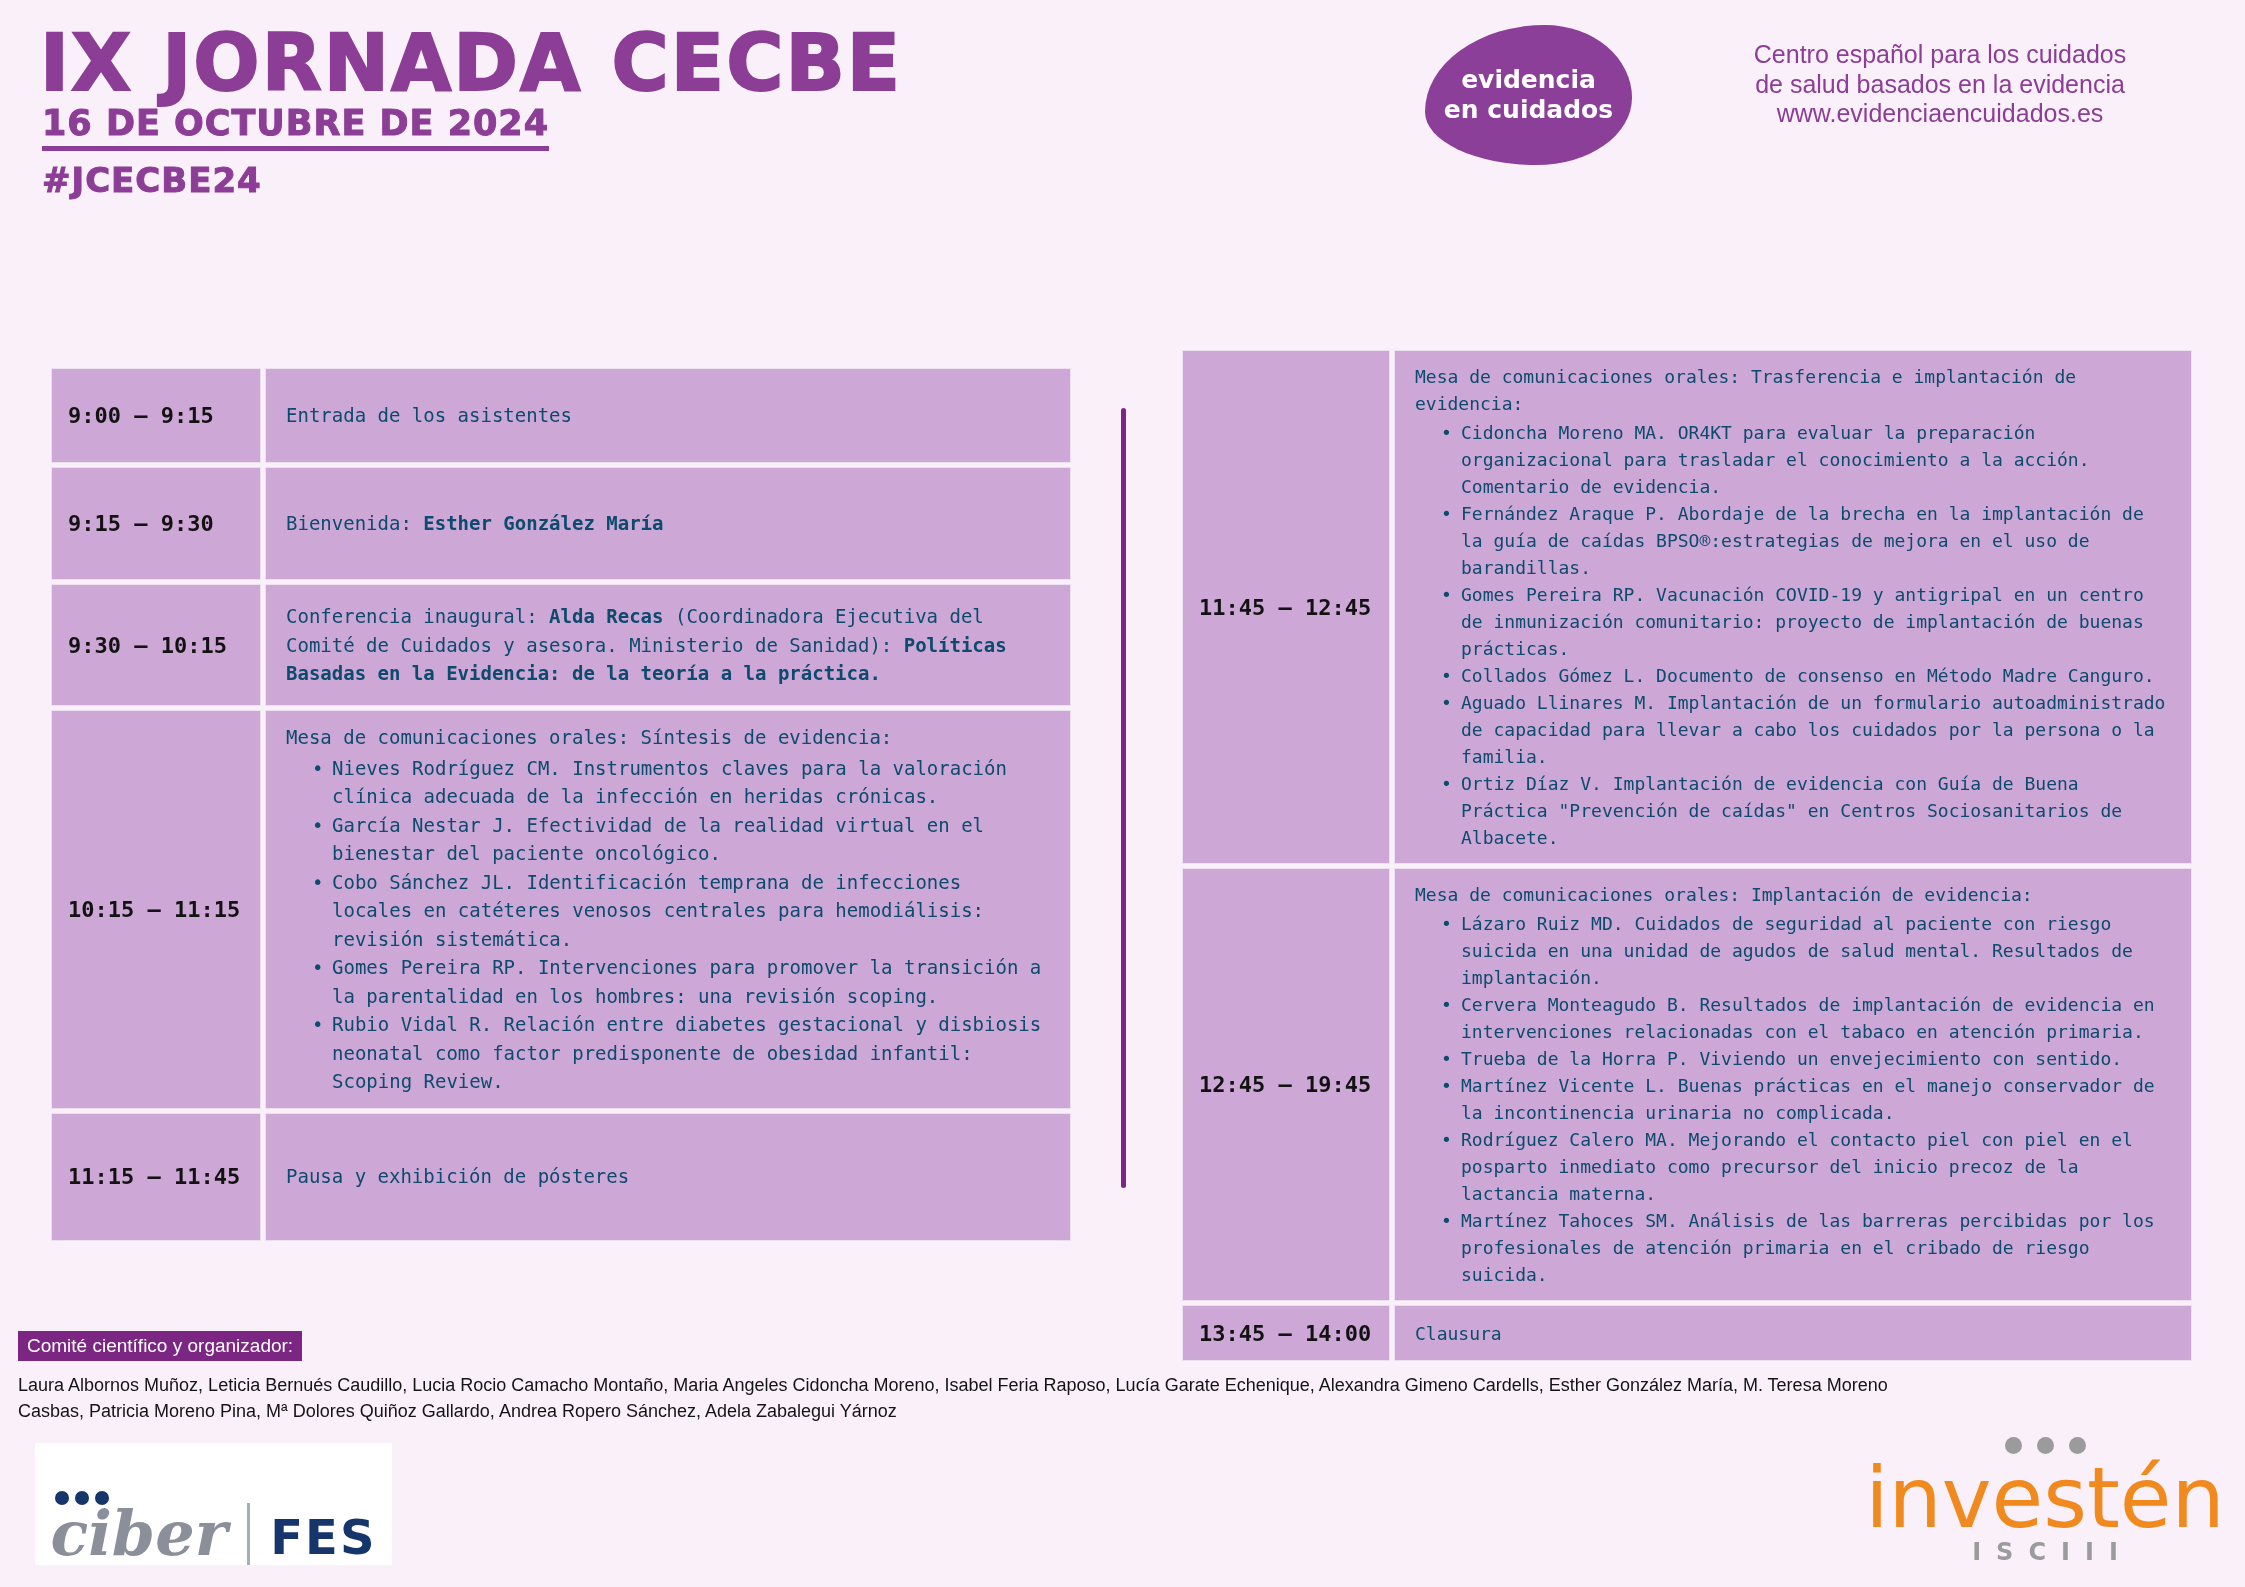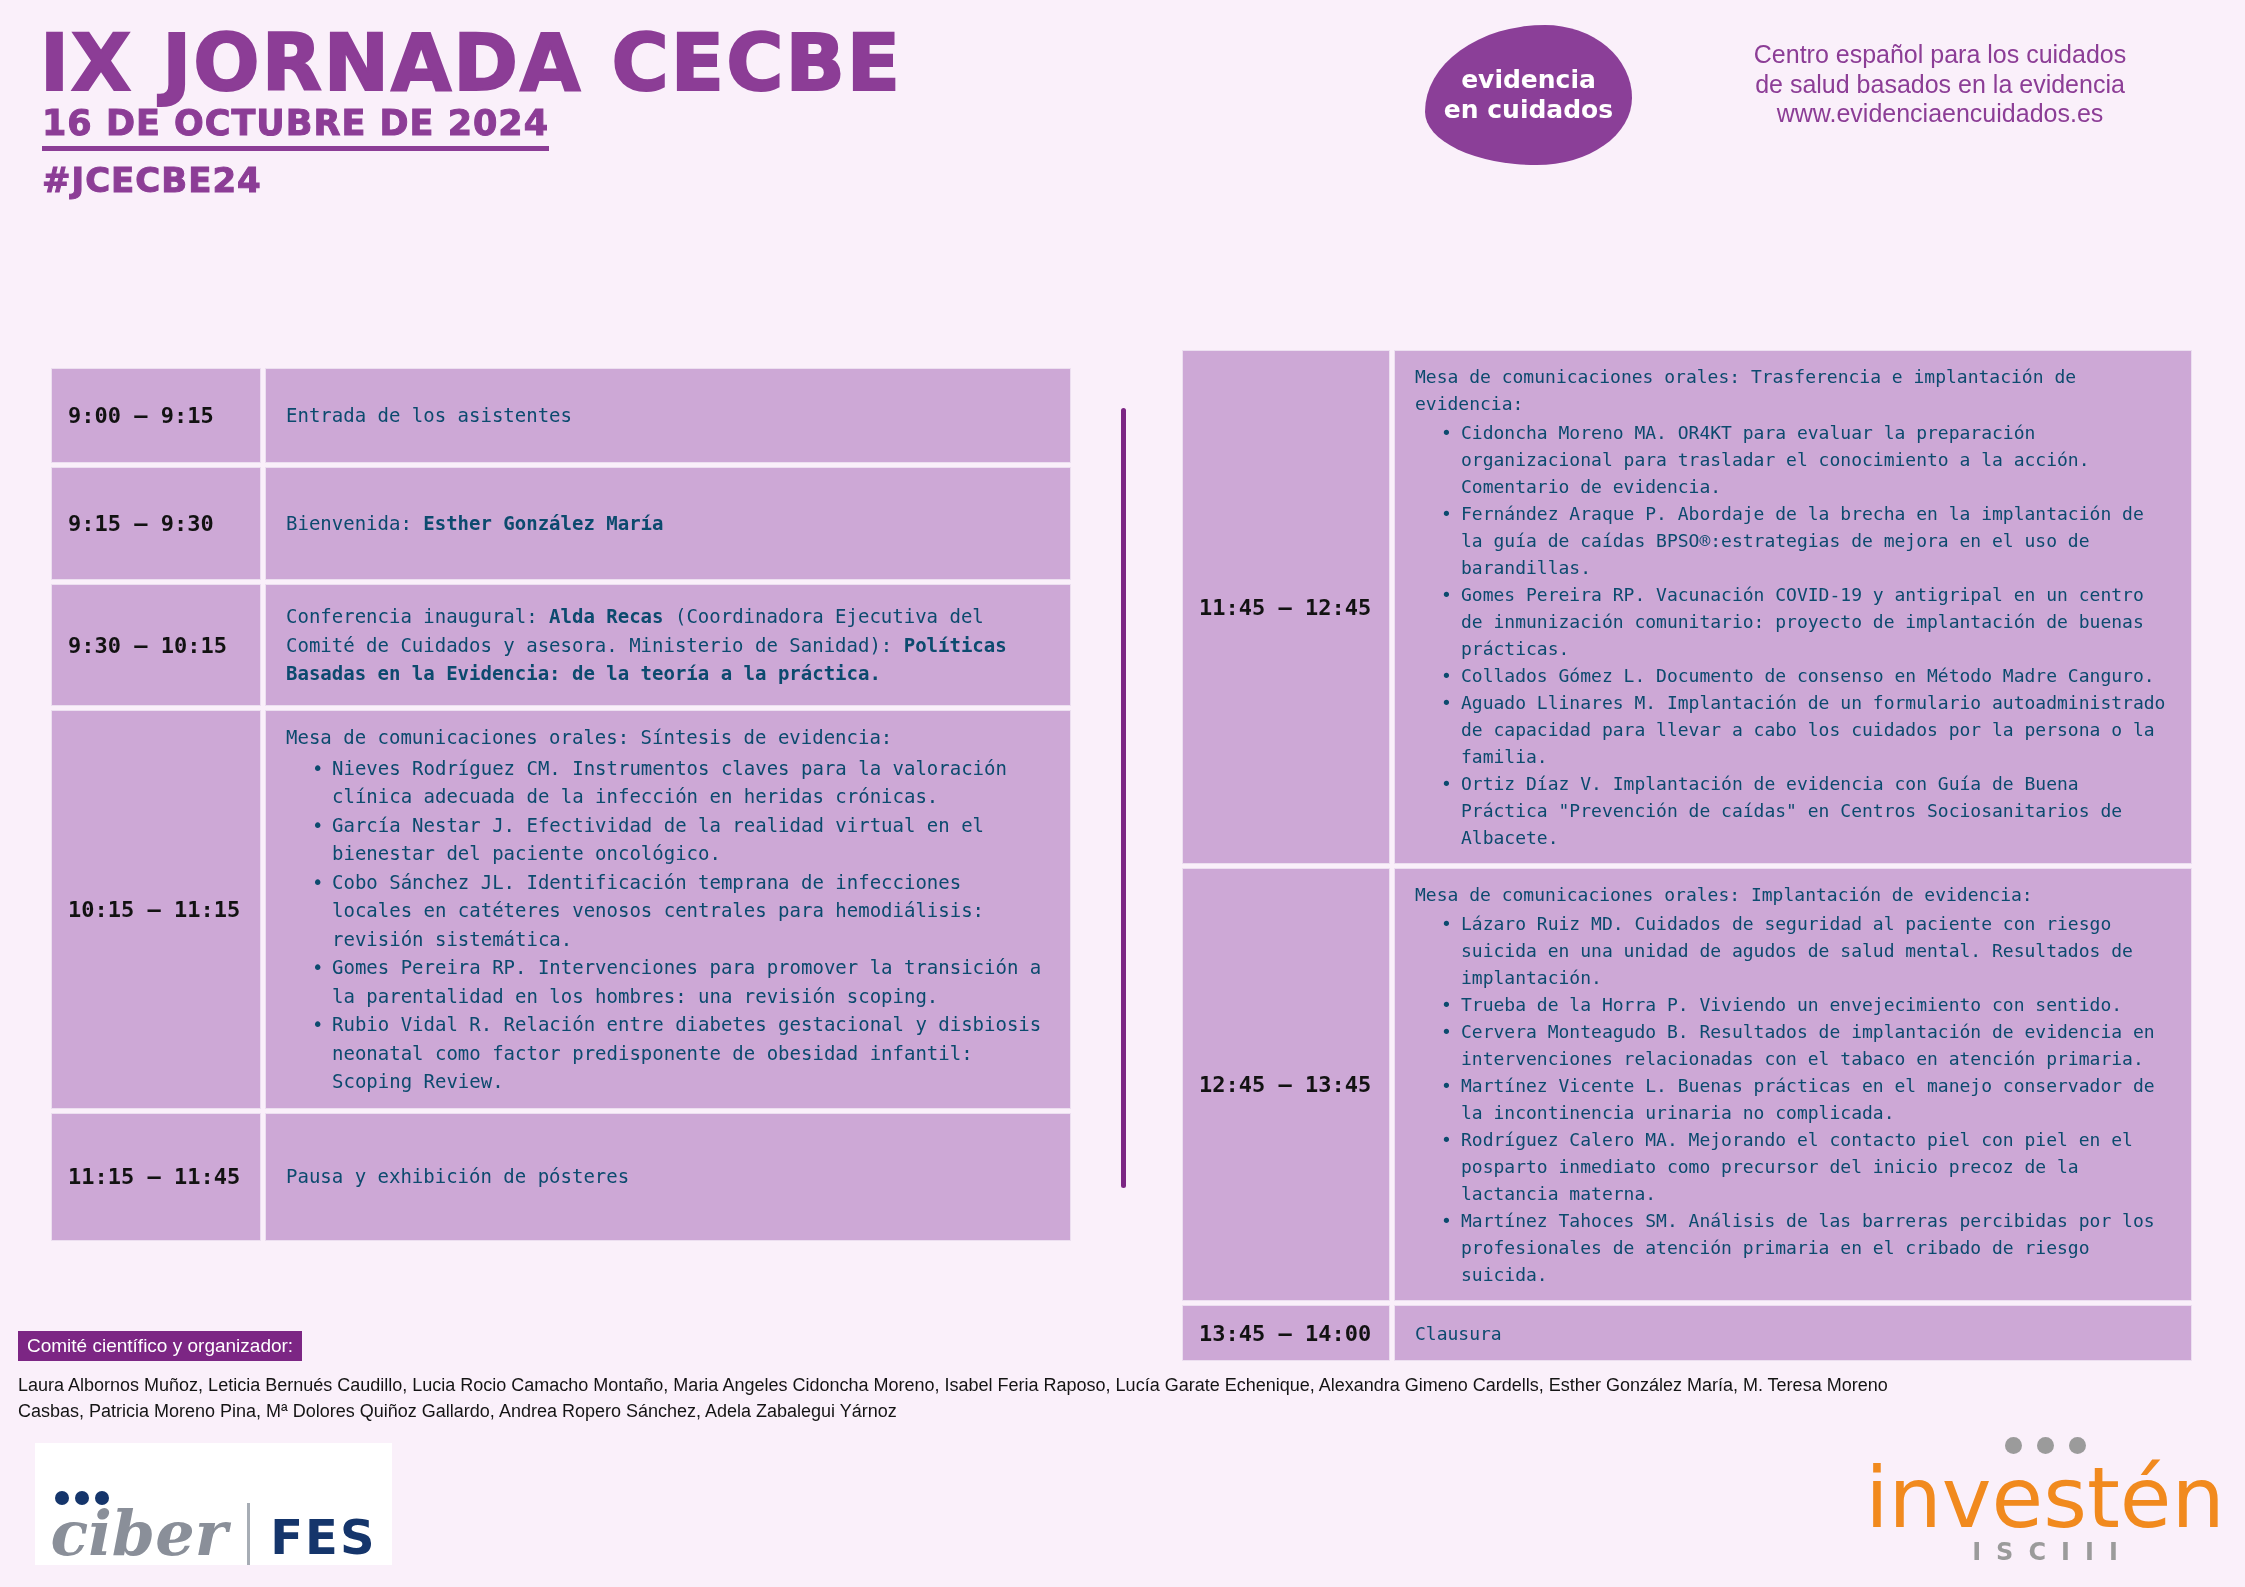--- a/index.html
+++ b/index.html
@@ -193,27 +193,27 @@
           <li>Cidoncha Moreno MA. OR4KT para evaluar la preparación organizacional para trasladar el conocimiento a la acción. Comentario de evidencia.</li>
           <li>Fernández Araque P. Abordaje de la brecha en la implantación de la guía de caídas BPSO®:estrategias de mejora en el uso de barandillas.</li>
           <li>Gomes Pereira RP. Vacunación COVID-19 y antigripal en un centro de inmunización comunitario: proyecto de implantación de buenas prácticas.</li>
           <li>Collados Gómez L. Documento de consenso en Método Madre Canguro.</li>
           <li>Aguado Llinares M. Implantación de un formulario autoadministrado de capacidad para llevar a cabo los cuidados por la persona o la familia.</li>
           <li>Ortiz Díaz V. Implantación de evidencia con Guía de Buena Práctica "Prevención de caídas" en Centros Sociosanitarios de Albacete.</li>
         </ul>
       </div>
     </div>
     <div class="srow">
-      <div class="scell time">12:45 – 13:45</div>
+      <div class="scell time">12:45 – 19:45</div>
       <div class="scell content">
         <div class="event-title"><span>Mesa de comunicaciones orales: Implantación de evidencia:</span></div>
         <ul>
           <li>Lázaro Ruiz MD. Cuidados de seguridad al paciente con riesgo suicida en una unidad de agudos de salud mental. Resultados de implantación.</li>
+          <li>Cervera Monteagudo B. Resultados de implantación de evidencia en intervenciones relacionadas con el tabaco en atención primaria.</li>
           <li>Trueba de la Horra P. Viviendo un envejecimiento con sentido.</li>
-          <li>Cervera Monteagudo B. Resultados de implantación de evidencia en intervenciones relacionadas con el tabaco en atención primaria.</li>
           <li>Martínez Vicente L. Buenas prácticas en el manejo conservador de la incontinencia urinaria no complicada.</li>
           <li>Rodríguez Calero MA. Mejorando el contacto piel con piel en el posparto inmediato como precursor del inicio precoz de la lactancia materna.</li>
           <li>Martínez Tahoces SM. Análisis de las barreras percibidas por los profesionales de atención primaria en el cribado de riesgo suicida.</li>
         </ul>
       </div>
     </div>
     <div class="srow">
       <div class="scell time">13:45 – 14:00</div>
       <div class="scell content">
         <div class="event-title"><span>Clausura</span></div>

